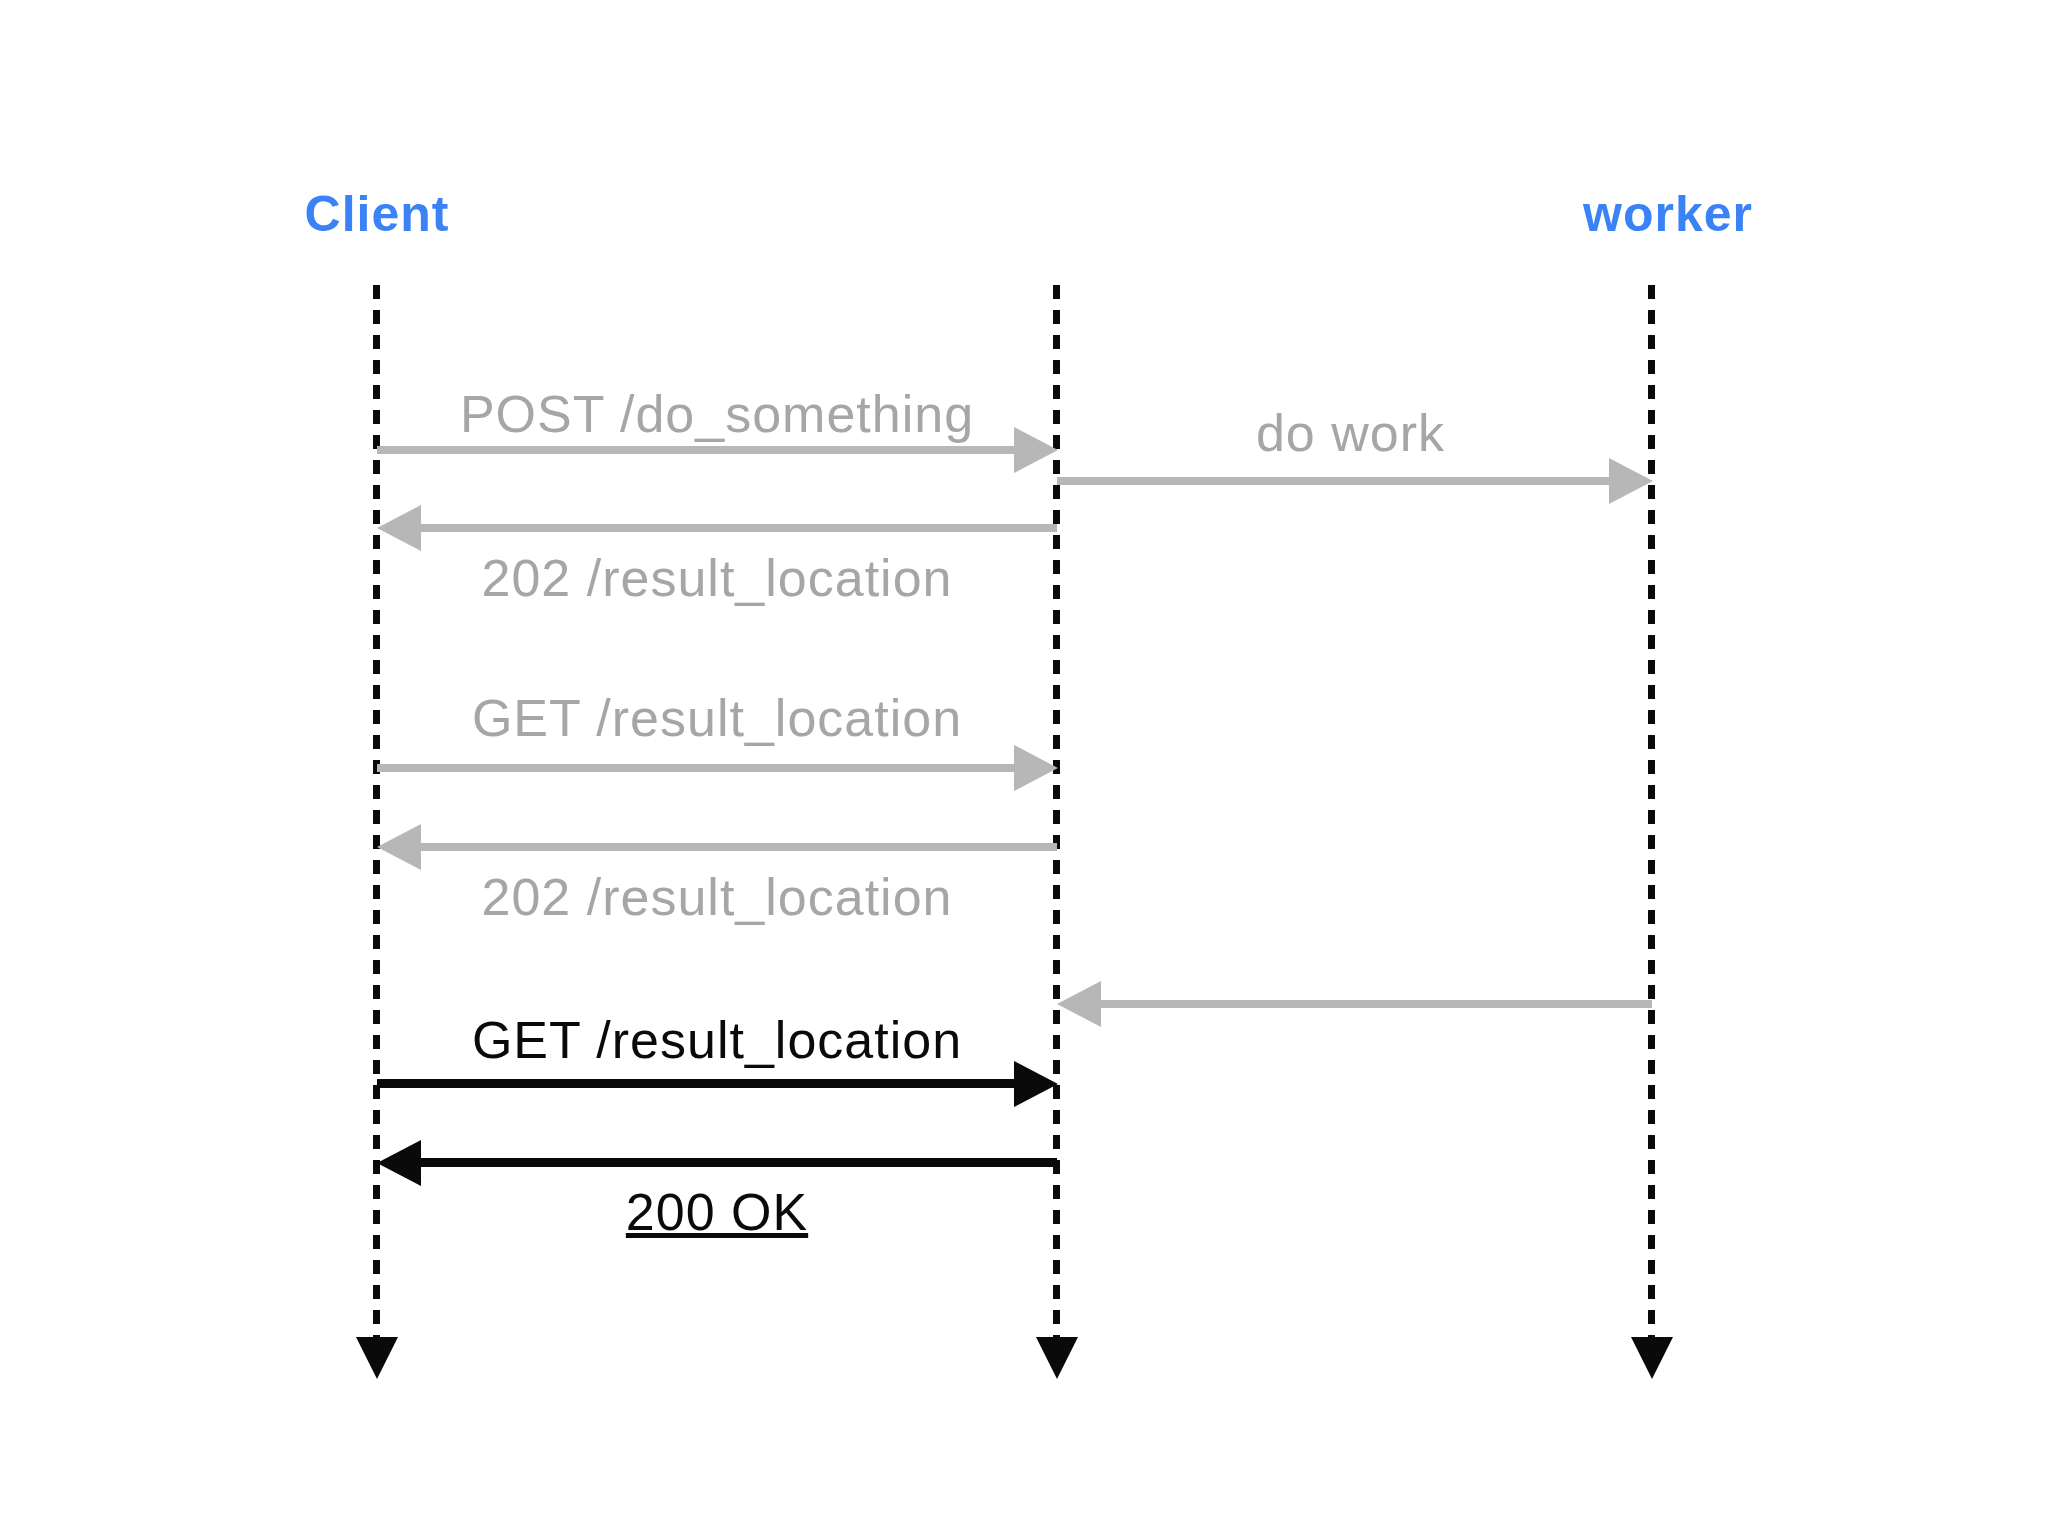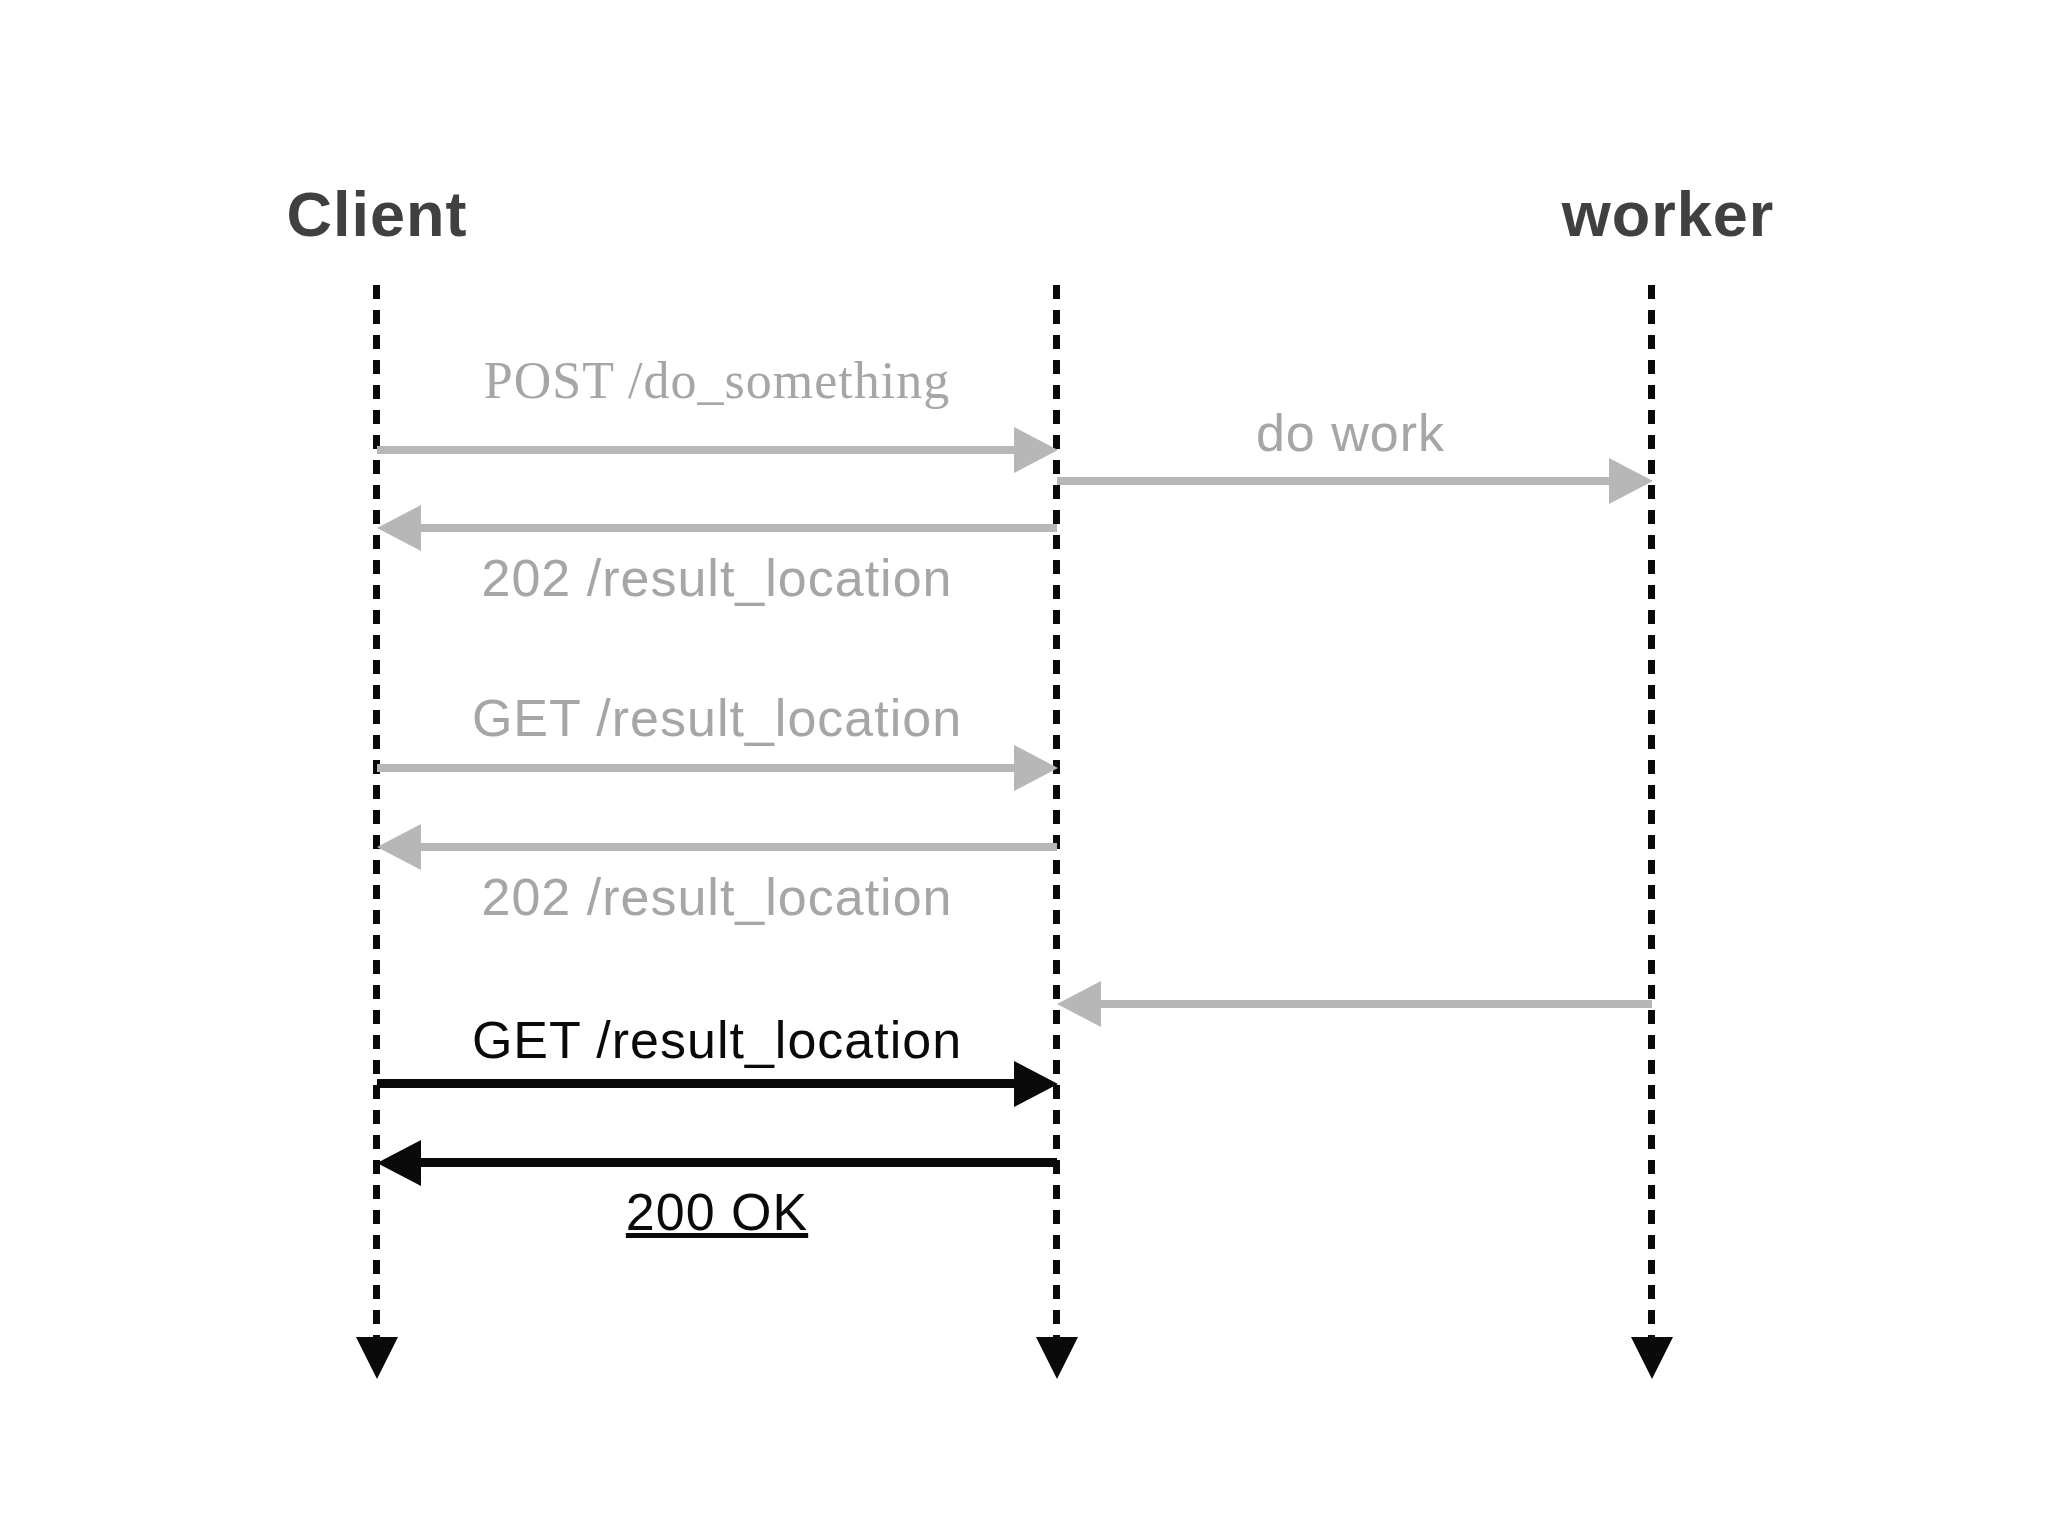--- a/index.html
+++ b/index.html
@@ -14,23 +14,23 @@
     height: 1536px;
     background: #ffffff;
     overflow: hidden;
   }
 
   
   .actor-label {
     position: absolute;
     width: 480px;
     text-align: center;
-    font-size: 63px;
+    font-size: 50px;
     font-weight: 700;
-    color: #404040;
+    color: #3b82f6;
     letter-spacing: 1px;
     top: 168px;
     line-height: 92px;
   }
   .actor-client  { left: 137px; }
   .actor-api     { left: 817px; }
   .actor-worker  { left: 1428px; }
 
   .lifeline {
     position: absolute;
@@ -83,21 +83,21 @@
     width: 0; height: 0;
     border-top: 23px solid transparent;
     border-bottom: 23px solid transparent;
   }
   .head-right-gray  { border-left: 44px solid #b7b7b7; }
   .head-left-gray   { border-right: 44px solid #b7b7b7; }
   .head-right-black { border-left: 44px solid #0a0a0a; }
   .head-left-black  { border-right: 44px solid #0a0a0a; }
 
   
-  .m1-label { left: 377px; width: 680px; top: 351px; font-family: Liberation Serif, serif; }
+  .m1-label { left: 377px; width: 680px; top: 384px; }
   .m1-shaft { left: 377px; width: 638px; top: 446px; }
   .m1-head  { left: 1014px; top: 427px; }
 
   
   .m2-label { left: 1053px; width: 595px; top: 403px; }
   .m2-shaft { left: 1057px; width: 553px; top: 477px; }
   .m2-head  { left: 1609px; top: 458px; }
 
   
   .m3-head  { left: 377px; top: 505px; }

